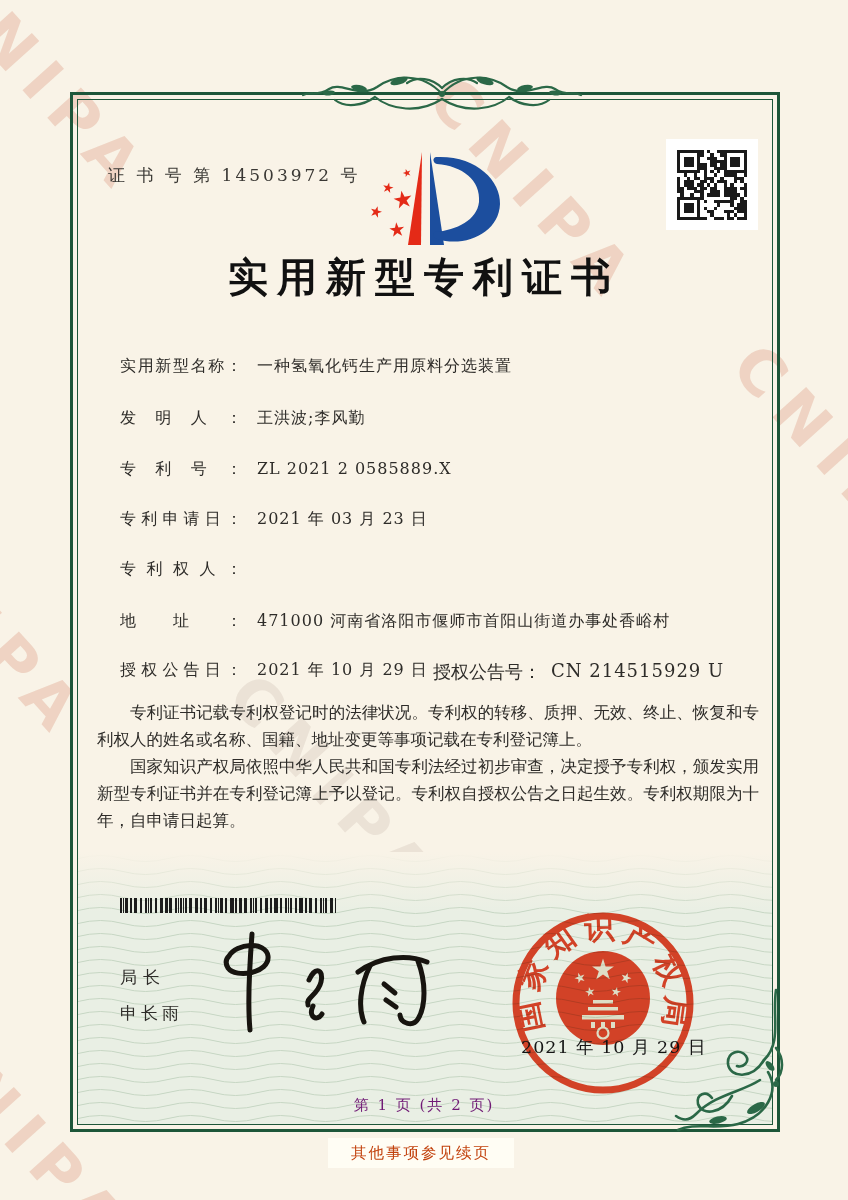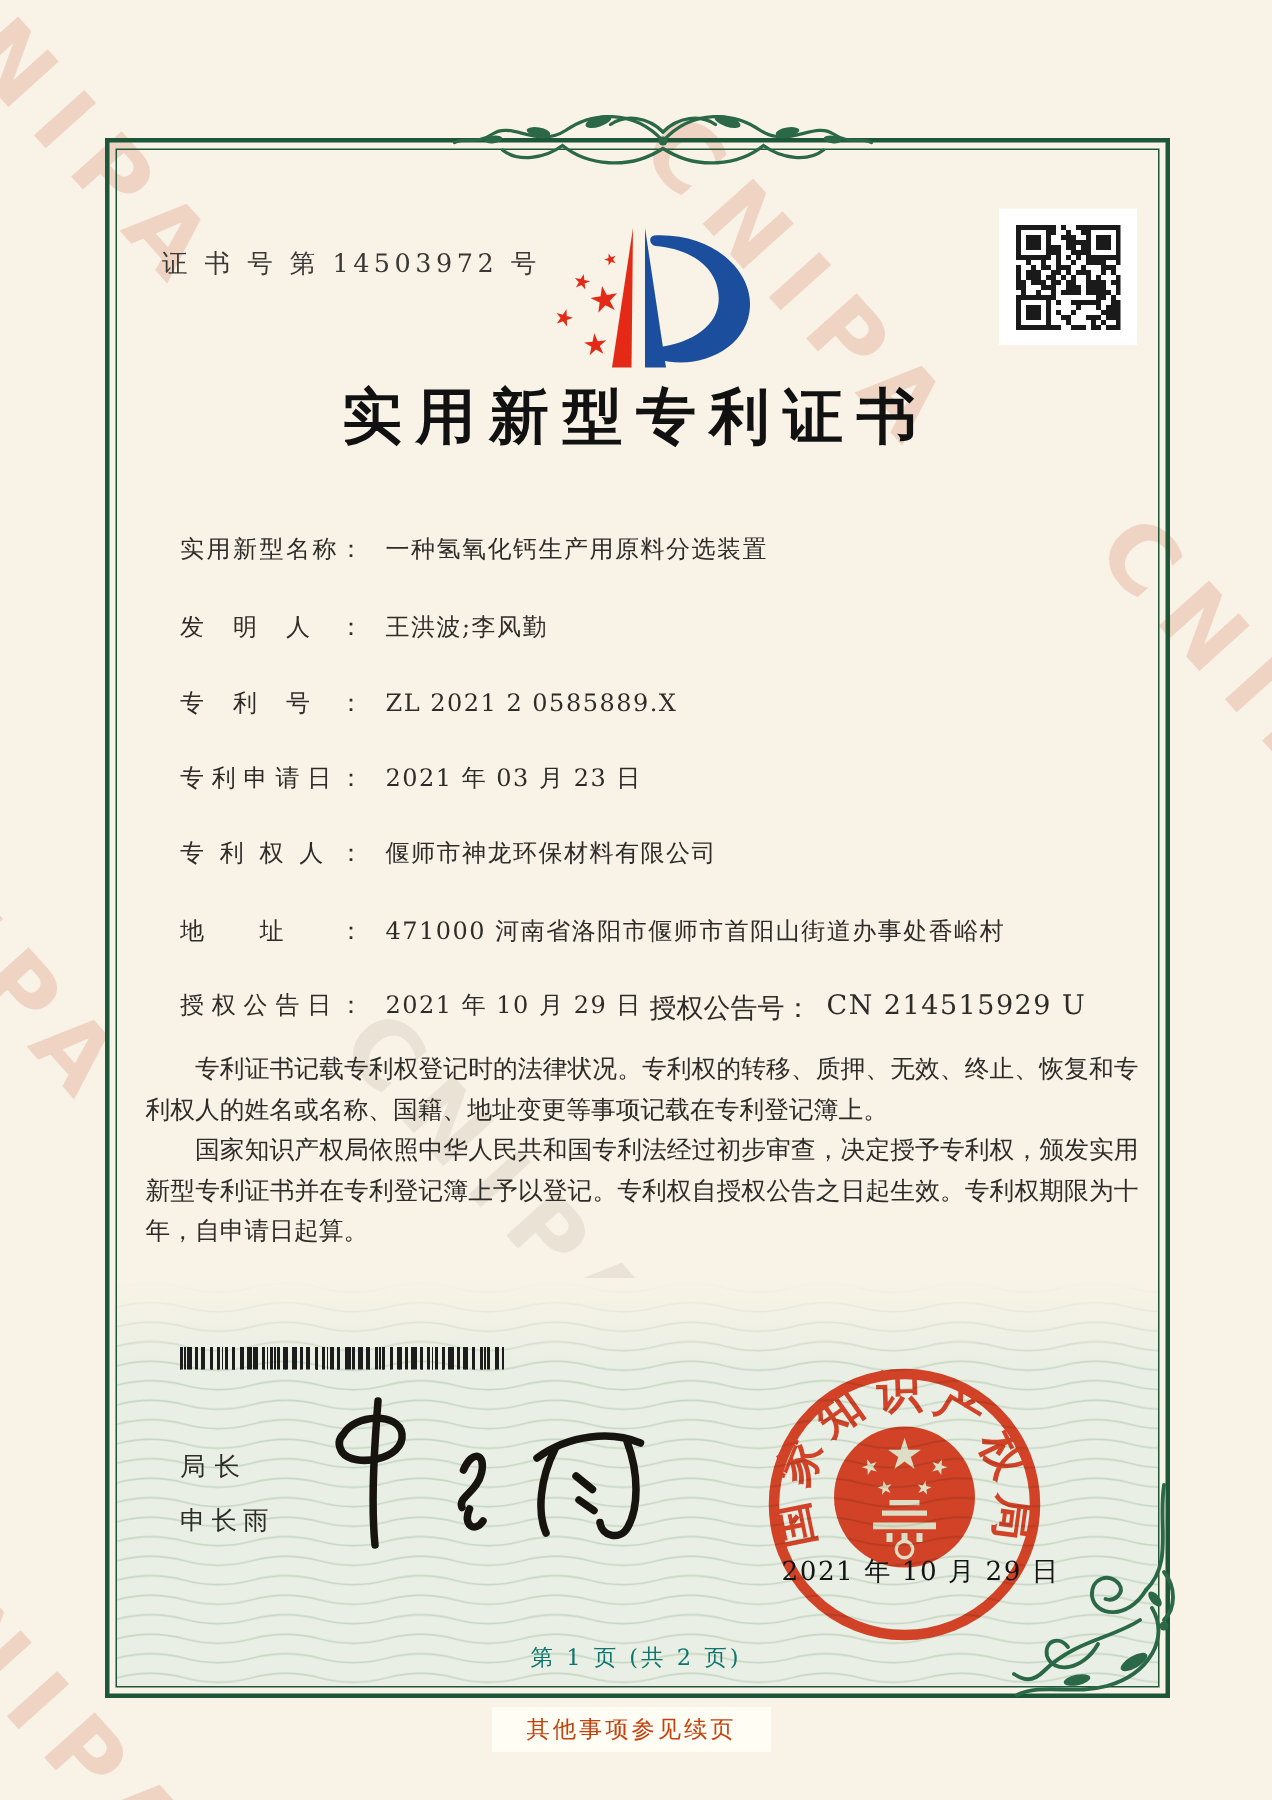--- a/index.html
+++ b/index.html
@@ -38,21 +38,21 @@
   .barcode{position:absolute;left:120px;top:898px;width:216px;height:15px;z-index:5;
     background-image:
       repeating-linear-gradient(90deg,#1c1c1c 0 2px,rgba(0,0,0,0) 2px 5px),
       repeating-linear-gradient(90deg,#1c1c1c 0 1px,rgba(0,0,0,0) 1px 7px),
       repeating-linear-gradient(90deg,rgba(0,0,0,0) 0 3px,#1c1c1c 3px 4px,rgba(0,0,0,0) 4px 11px);}
   .sig-title{position:absolute;left:120px;top:966px;font-size:17px;letter-spacing:6px;z-index:5;}
   .sig-name{position:absolute;left:120px;top:1002px;font-size:17px;letter-spacing:4px;z-index:5;}
   .signature{position:absolute;left:212px;top:928px;width:240px;height:108px;z-index:6;}
   .seal{position:absolute;left:496px;top:898px;width:214px;height:214px;z-index:6;mix-blend-mode:multiply;}
   .seal-date{position:absolute;left:521px;top:1035px;font-size:17.5px;letter-spacing:1px;color:#141414;z-index:7;white-space:nowrap;}
-  .page-info{position:absolute;left:0;right:0;top:1096px;text-align:center;font-size:15px;letter-spacing:2px;z-index:5;color:#0f766e;}
+  .page-info{position:absolute;left:0;right:0;top:1096px;text-align:center;font-size:15px;letter-spacing:2px;z-index:5;color:#701a75;}
   .cont-note{position:absolute;left:328px;top:1138px;width:186px;height:30px;background:#fffdf4;z-index:5;
              display:flex;align-items:center;justify-content:center;font-size:15.5px;letter-spacing:2px;color:#c2410c;}
   .ornament-top{position:absolute;left:299px;top:66px;width:286px;height:62px;z-index:4;}
   .ornament-corner{position:absolute;left:672px;top:988px;width:142px;height:162px;z-index:4;}
 </style>
 </head>
 <body>
 
 <div class="page">
 
@@ -417,21 +417,20 @@
   <div class="field-row" style="top:459px;">
     <span class="field-label">专利号：</span>
     <span class="field-value">ZL 2021 2 0585889.X</span>
   </div>
   <div class="field-row" style="top:509px;">
     <span class="field-label">专利申请日：</span>
     <span class="field-value">2021 年 03 月 23 日</span>
   </div>
   <div class="field-row" style="top:559px;">
     <span class="field-label">专利权人：</span>
-    <span class="field-value">偃师市神龙环保材料有限公司</span>
   </div>
   <div class="field-row" style="top:611px;">
     <span class="field-label">地址：</span>
     <span class="field-value">471000 河南省洛阳市偃师市首阳山街道办事处香峪村</span>
   </div>
   <div class="field-row" style="top:660px;">
     <span class="field-label">授权公告日：</span>
     <span class="field-value">2021 年 10 月 29 日</span>
   </div>
   <div class="grant-pair" style="top:660px;">

